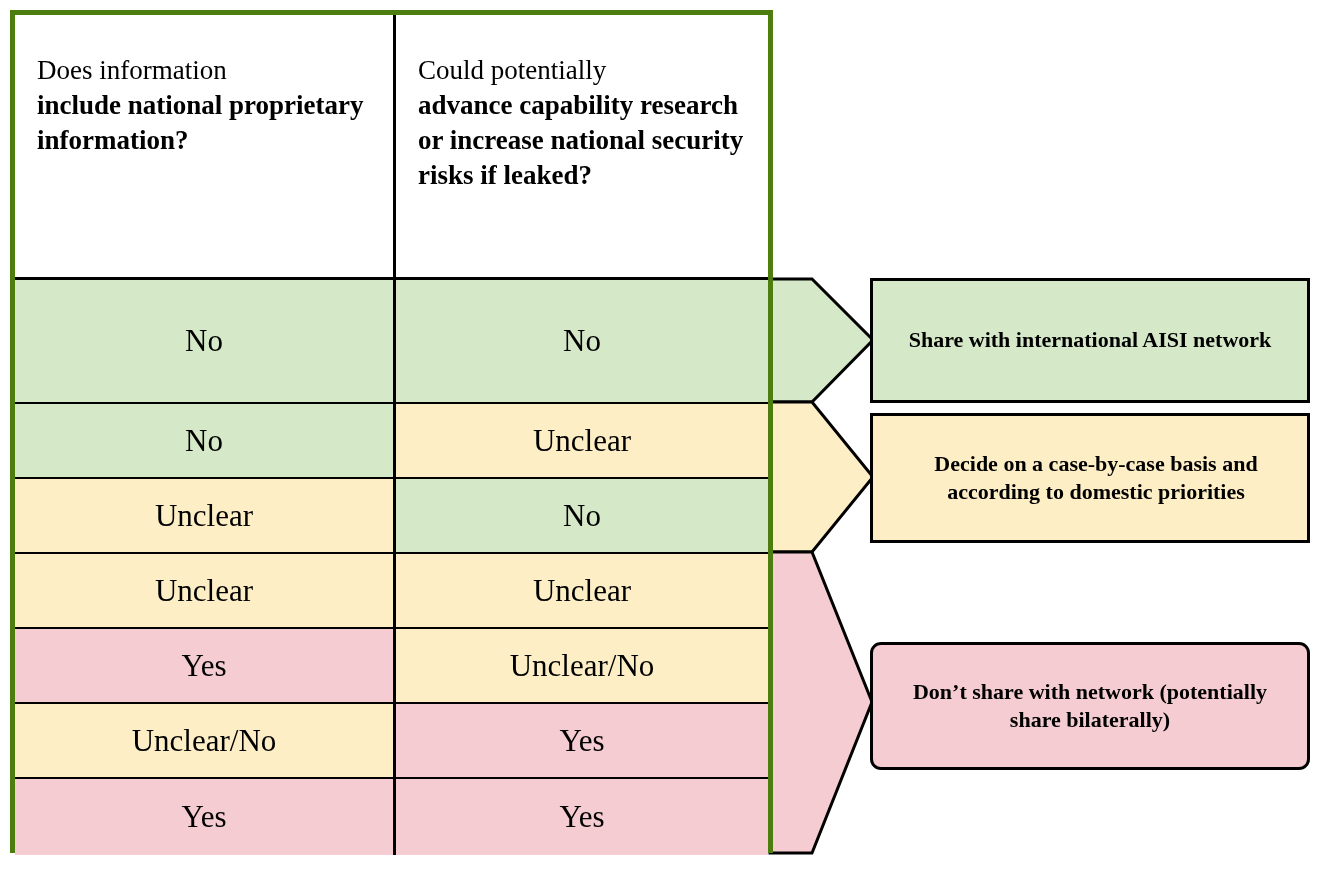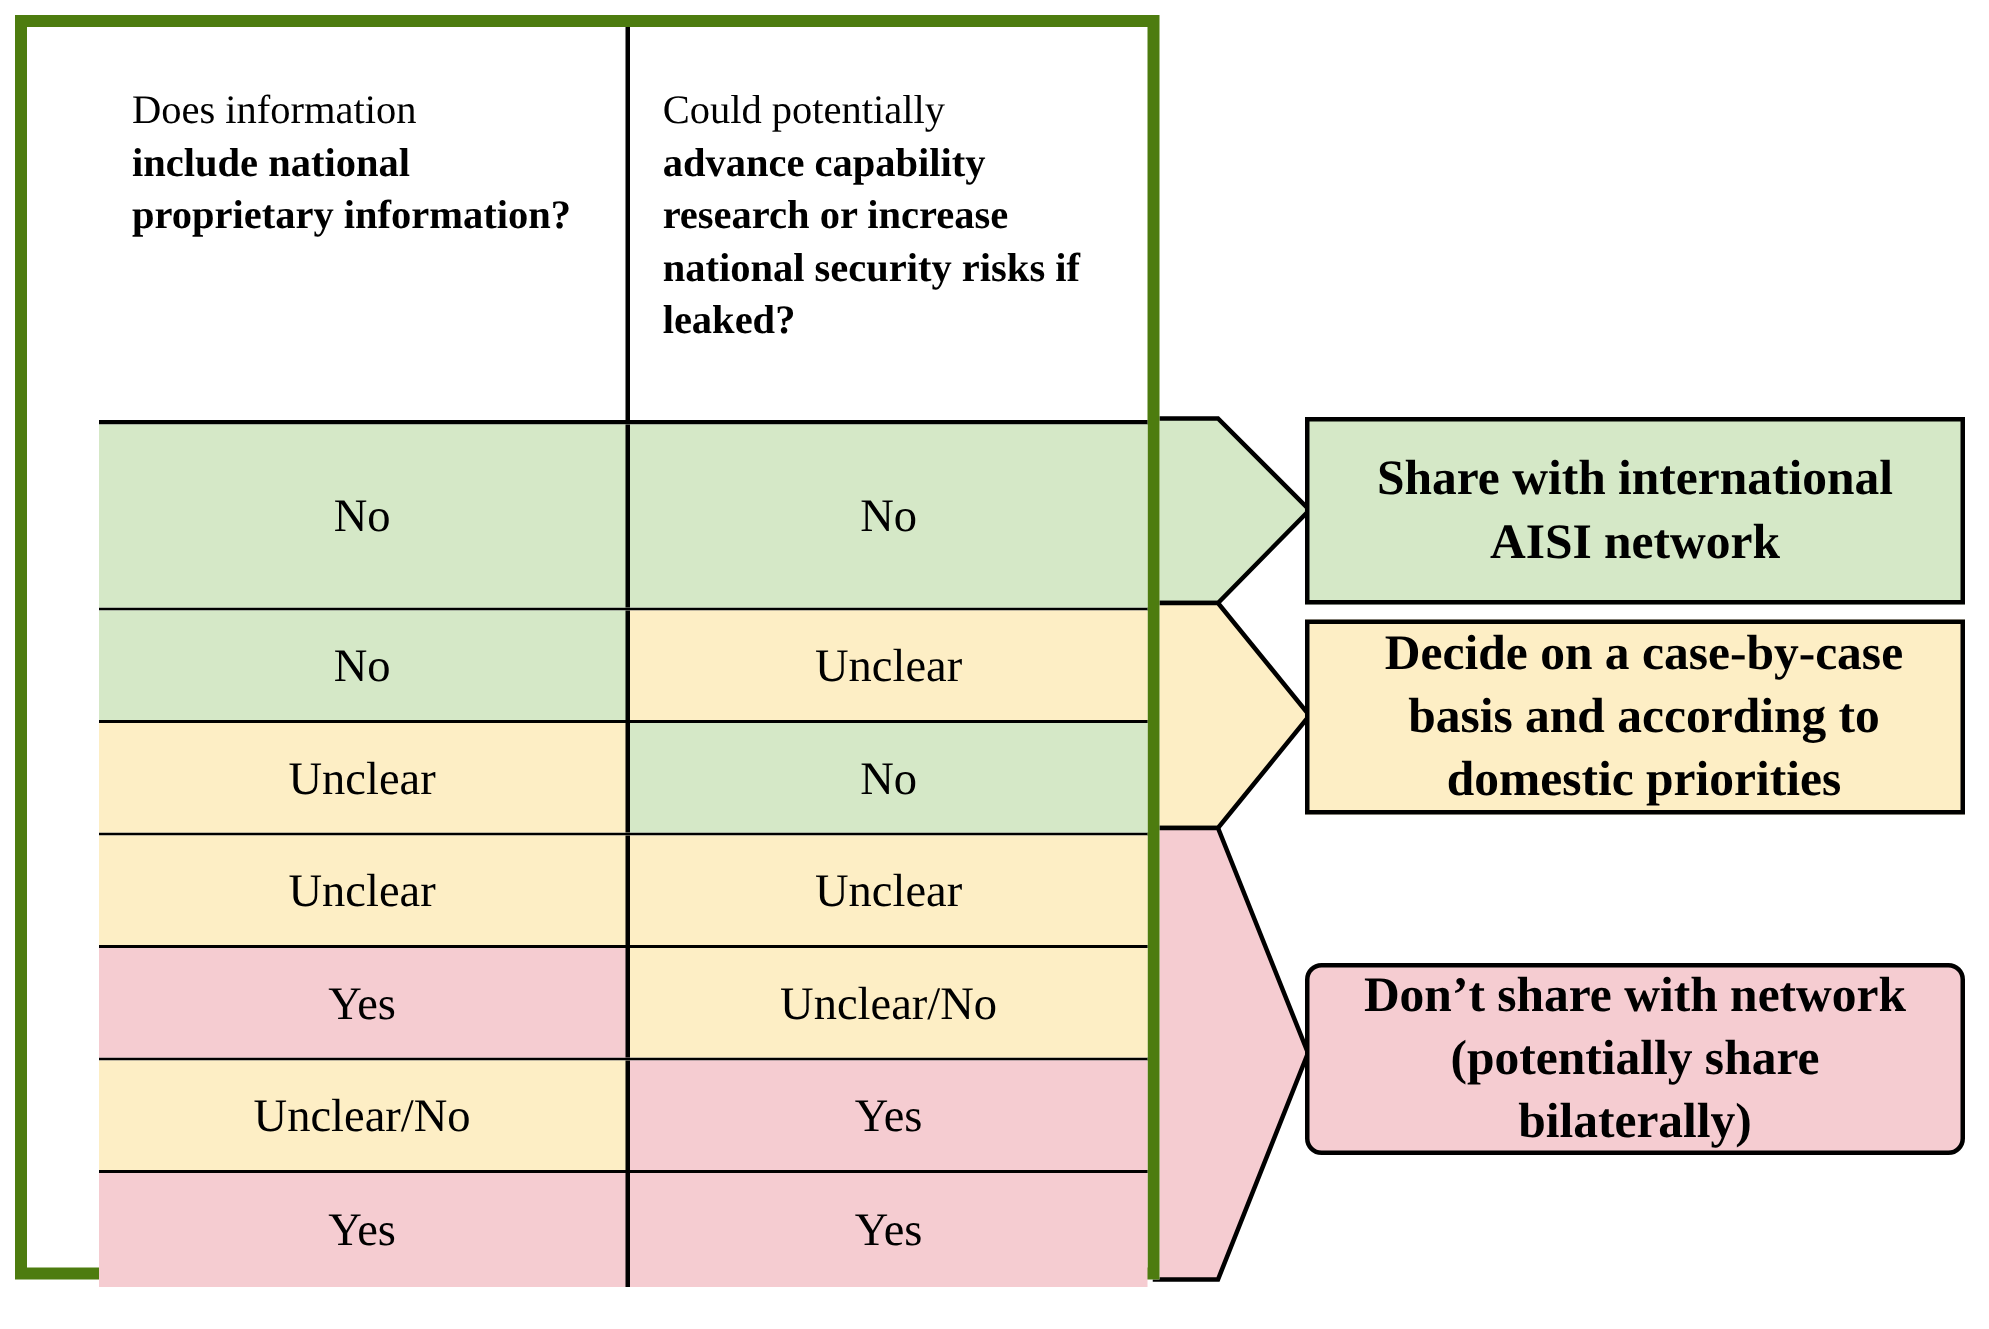--- a/index.html
+++ b/index.html
@@ -20,25 +20,24 @@
     height: 886px;
   }
 
   
   #matrix {
     position: absolute;
     left: 10px;
     top: 10px;
     width: 763px;   
     height: 843px;  
-    border: 8px solid #4d7c0f;
+    border: 5px solid #4d7c0f;
     box-sizing: border-box;
     background: #ffffff;
     z-index: 3;
-    padding-left: 48px;
   }
   .hdr-row {
     display: flex;
     height: 265px;   
     box-sizing: border-box;
     border-bottom: 3px solid #000000;
   }
   .hdr-cell {
     box-sizing: border-box;
     padding: 38px 16px 10px 22px;
@@ -88,21 +87,21 @@
     position: absolute;
     left: 870px;
     width: 440px;
     box-sizing: border-box;
     border: 3px solid #000000;
     display: flex;
     align-items: center;
     justify-content: center;
     text-align: center;
     font-weight: bold;
-    font-size: 33px;
+    font-size: 22px;
     line-height: 1.28;
     padding: 6px 14px;
     z-index: 4;
   }
   #outcome-share  { top: 278px; height: 125px; }
   #outcome-case   { top: 413px; height: 130px; padding-left: 26px; }
   #outcome-dont   { top: 642px; height: 128px; border-radius: 11px; }
 </style>
 </head>
 <body>

